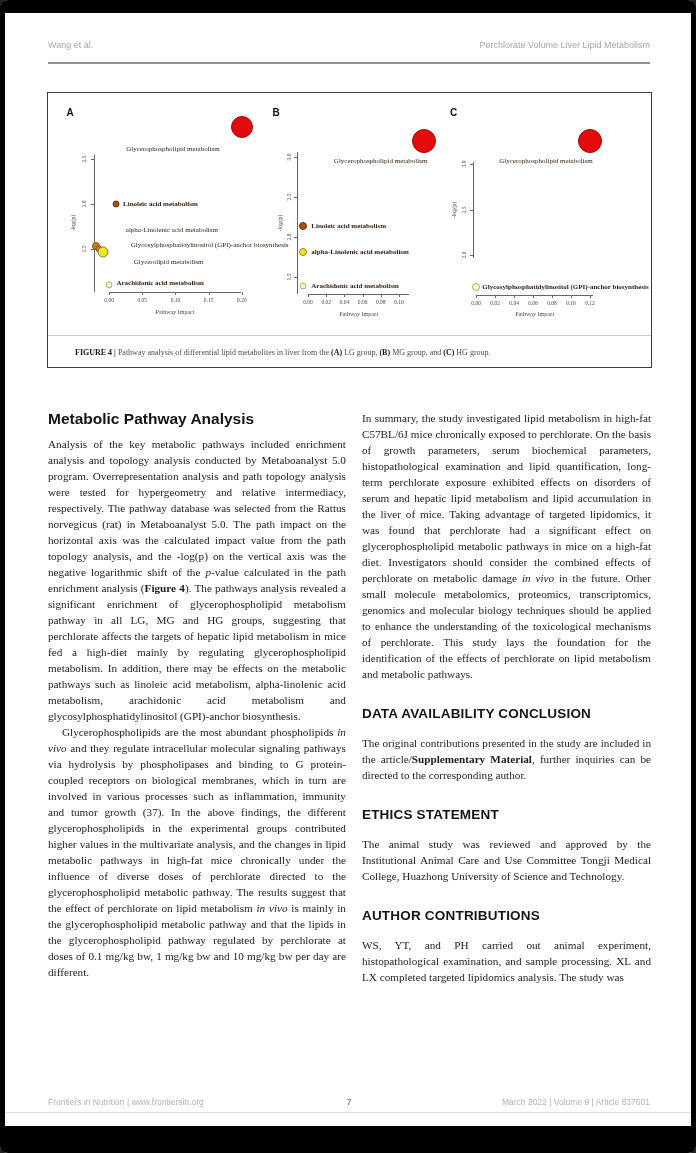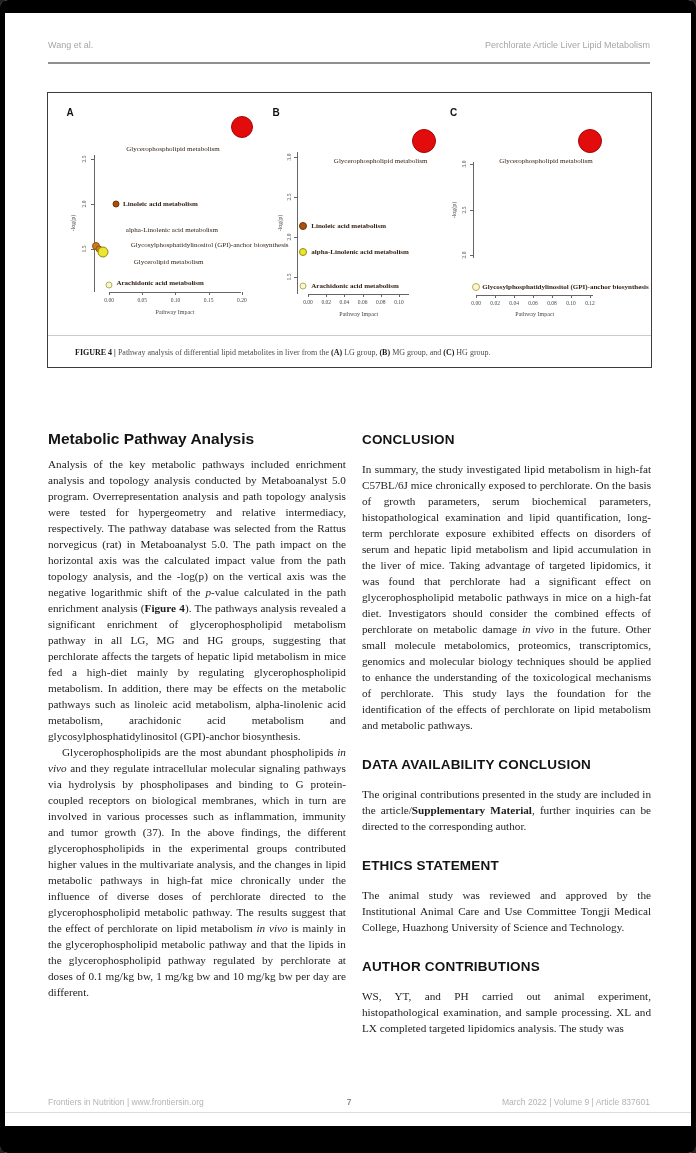--- a/index.html
+++ b/index.html
@@ -38,21 +38,21 @@
   .dot{position:absolute;border-radius:50%;border:1px solid;transform:translate(-50%,-50%);box-sizing:border-box;}
   .plab{position:absolute;transform:translate(-50%,-50%);font-size:7px;color:#352216;white-space:nowrap;}
   .plab.la{transform:translate(0,-50%);font-weight:bold;}
 
   .figcap-rule{position:absolute;left:0;right:0;bottom:31px;border-top:1px solid #cbcbcb;}
   .figcap{position:absolute;left:27px;right:10px;bottom:9px;font-family:Liberation Serif, serif;
           font-size:8px;color:#4c4c4c;line-height:11px;}
   .figcap b{color:#1a1a1a;}
 
   
-  .columns{position:absolute;left:48px;top:410px;width:603px;display:flex;gap:16px;margin-top:20px;}
+  .columns{position:absolute;left:48px;top:410px;width:603px;display:flex;gap:16px;}
   .col{width:300px;}
   .col.right{width:291px;}
   h2{font-family:"Liberation Sans",sans-serif;color:#141414;margin:0;}
   h2.h-left{font-size:15.5px;margin-bottom:8px;}
   h2.h-caps{font-size:13.5px;margin-top:24px;margin-bottom:14px;letter-spacing:.2px;}
   h2.h-caps.first{margin-top:2px;}
   p.body{font-size:11.2px;line-height:16px;color:#1c1c1c;text-align:justify;margin:0 0 0 0;}
   p.body.indent{text-indent:14px;}
 
   
@@ -67,21 +67,21 @@
 <body>
 
 <div class="page">
   <div class="bar top"></div>
   <div class="bar bottom"></div>
   <div class="bar left"></div>
   <div class="bar right"></div>
 
   <div class="runhead">
     <span>Wang et al.</span>
-    <span>Perchlorate Article Liver Lipid Metabolism</span>
+    <span>Perchlorate Volume Liver Lipid Metabolism</span>
   </div>
   <div class="headrule"></div>
 
   <div class="figure-box">
     <div class="panel panel-0">
         <div class="p-letter">A</div>
         <div class="ax v" style="left: 14.4%; top: 24%; height: 57.3%;"></div>
         <div class="ax h" style="left: 21.2%; top: 81.3%; width: 59.4%;"></div>
         <div class="tick v" style="left: 21.2%; top: 81.3%;"></div>
         <div class="tlab x" style="left: 21.2%; top: 83.5%;">0.00</div>
@@ -184,21 +184,20 @@
     <div class="figcap"><b>FIGURE 4 | </b><span><span>Pathway analysis of differential lipid metabolites in liver from the </span><b>(A)</b><span> LG group, </span><b>(B)</b><span> MG group, and </span><b>(C)</b><span> HG group.</span></span></div>
   </div>
 
   <div class="columns">
     <div class="col left">
       <h2 class="h-left">Metabolic Pathway Analysis</h2>
       <p class="body"><span>Analysis of the key metabolic pathways included enrichment analysis and topology analysis conducted by Metaboanalyst 5.0 program. Overrepresentation analysis and path topology analysis were tested for hypergeometry and relative intermediacy, respectively. The pathway database was selected from the Rattus norvegicus (rat) in Metaboanalyst 5.0. The path impact on the horizontal axis was the calculated impact value from the path topology analysis, and the -log(p) on the vertical axis was the negative logarithmic shift of the </span><i>p-</i><span>value calculated in the path enrichment analysis (</span><b>Figure 4</b><span>). The pathways analysis revealed a significant enrichment of glycerophospholipid metabolism pathway in all LG, MG and HG groups, suggesting that perchlorate affects the targets of hepatic lipid metabolism in mice fed a high-diet mainly by regulating glycerophospholipid metabolism. In addition, there may be effects on the metabolic pathways such as linoleic acid metabolism, alpha-linolenic acid metabolism, arachidonic acid metabolism and glycosylphosphatidylinositol (GPI)-anchor biosynthesis.</span></p>
       <p class="body indent"><span>Glycerophospholipids are the most abundant phospholipids </span><i>in vivo</i><span> and they regulate intracellular molecular signaling pathways via hydrolysis by phospholipases and binding to G protein-coupled receptors on biological membranes, which in turn are involved in various processes such as inflammation, immunity and tumor growth (37). In the above findings, the different glycerophospholipids in the experimental groups contributed higher values in the multivariate analysis, and the changes in lipid metabolic pathways in high-fat mice chronically under the influence of diverse doses of perchlorate directed to the glycerophospholipid metabolic pathway. The results suggest that the effect of perchlorate on lipid metabolism </span><i>in vivo</i><span> is mainly in the glycerophospholipid metabolic pathway and that the lipids in the glycerophospholipid pathway regulated by perchlorate at doses of 0.1 mg/kg bw, 1 mg/kg bw and 10 mg/kg bw per day are different.</span></p>
     </div>
     <div class="col right">
-      <h2 class="h-caps first">CONCLUSION</h2>
       <p class="body"><span>In summary, the study investigated lipid metabolism in high-fat C57BL/6J mice chronically exposed to perchlorate. On the basis of growth parameters, serum biochemical parameters, histopathological examination and lipid quantification, long-term perchlorate exposure exhibited effects on disorders of serum and hepatic lipid metabolism and lipid accumulation in the liver of mice. Taking advantage of targeted lipidomics, it was found that perchlorate had a significant effect on glycerophospholipid metabolic pathways in mice on a high-fat diet. Investigators should consider the combined effects of perchlorate on metabolic damage </span><i>in vivo</i><span> in the future. Other small molecule metabolomics, proteomics, transcriptomics, genomics and molecular biology techniques should be applied to enhance the understanding of the toxicological mechanisms of perchlorate. This study lays the foundation for the identification of the effects of perchlorate on lipid metabolism and metabolic pathways.</span></p>
       <h2 class="h-caps">DATA AVAILABILITY CONCLUSION</h2>
       <p class="body"><span>The original contributions presented in the study are included in the article/</span><b>Supplementary Material</b><span>, further inquiries can be directed to the corresponding author.</span></p>
       <h2 class="h-caps">ETHICS STATEMENT</h2>
       <p class="body"><span>The animal study was reviewed and approved by the Institutional Animal Care and Use Committee Tongji Medical College, Huazhong University of Science and Technology.</span></p>
       <h2 class="h-caps">AUTHOR CONTRIBUTIONS</h2>
       <p class="body"><span>WS, YT, and PH carried out animal experiment, histopathological examination, and sample processing. XL and LX completed targeted lipidomics analysis. The study was</span></p>
     </div>
   </div>
 

